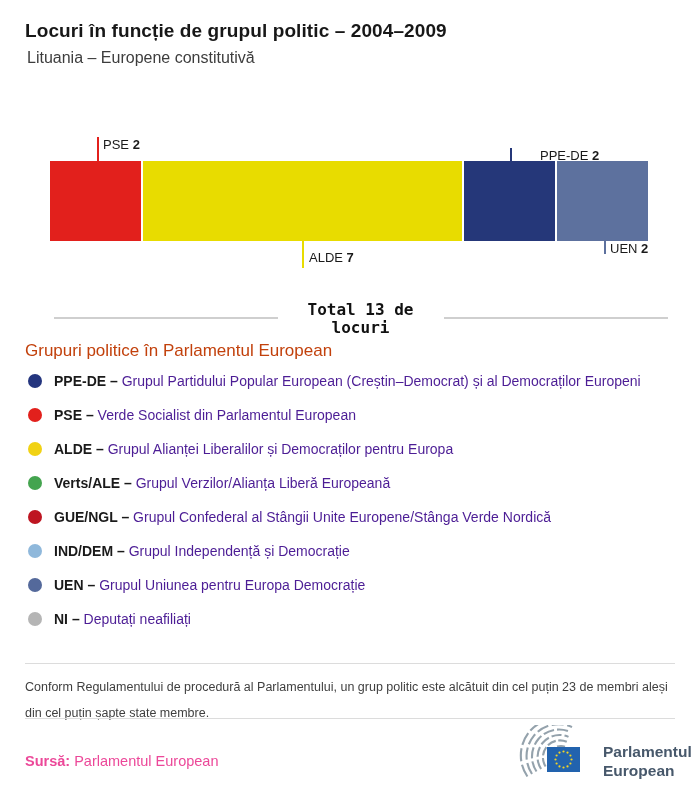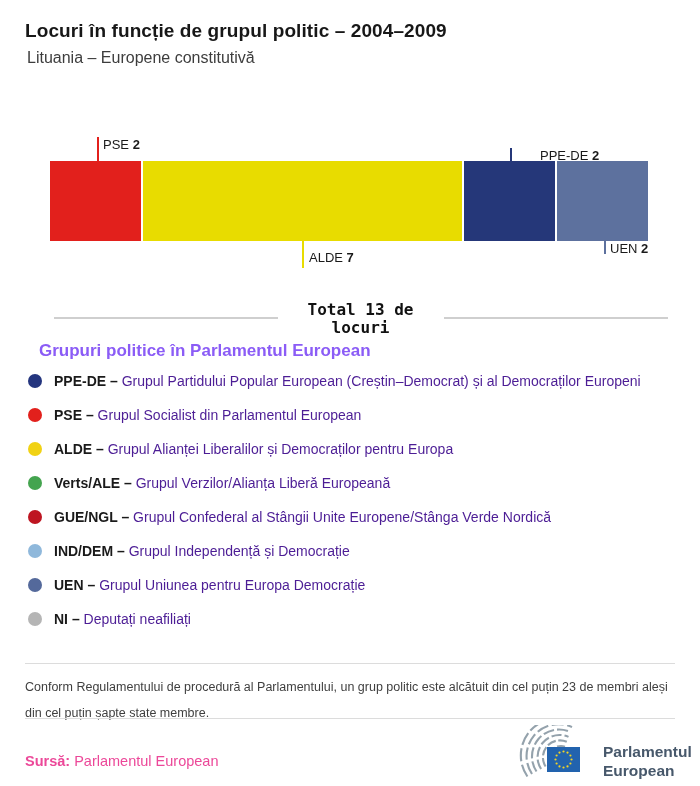--- a/index.html
+++ b/index.html
@@ -30,21 +30,21 @@
   
   .total{position:absolute;top:301px;left:8px;right:0;display:flex;justify-content:center;align-items:flex-start;gap:24px;margin-left:13px;}
   .total .rule{width:224px;height:1.5px;background:#cfcfcf;margin-top:16px;}
   .total .txt{
     width:118px;text-align:center;
     font-family:"DejaVu Sans Mono","Liberation Mono",monospace;
     font-weight:700;font-size:16px;line-height:18px;color:#111;
   }
 
   
-  .legend-heading{position:absolute;top:341px;left:39px;font-size:17px;font-weight:700;color:#8b5cf6;}
+  .legend-heading{position:absolute;top:341px;left:25px;font-size:17px;font-weight:400;color:#c2410c;}
   .legend{position:absolute;top:364px;left:25px;right:25px;}
   .legend-item{height:34px;display:flex;align-items:center;}
   .legend-dot{width:14px;height:14px;border-radius:50%;margin-left:3px;margin-right:12px;flex:0 0 auto;}
   .legend-code{font-size:14px;font-weight:700;color:#1a1a1a;white-space:pre;}
   .legend-desc{font-size:14px;color:#4c1d95;white-space:nowrap;}
 
   
   .hr{position:absolute;left:25px;width:650px;height:1px;background:#dcdcdc;}
   .hr-top{top:663px;}
   .hr-bottom{top:718px;}
@@ -89,21 +89,21 @@
   <div class="legend-heading">Grupuri politice în Parlamentul European</div>
   <div class="legend">
       <div class="legend-item">
         <span class="legend-dot" style="background: rgb(36, 53, 126);"></span>
         <span class="legend-code">PPE-DE – </span>
         <span class="legend-desc">Grupul Partidului Popular European (Creștin–Democrat) și al Democraților Europeni</span>
       </div>
       <div class="legend-item">
         <span class="legend-dot" style="background: rgb(226, 32, 28);"></span>
         <span class="legend-code">PSE – </span>
-        <span class="legend-desc">Grupul Socialist din Parlamentul European</span>
+        <span class="legend-desc">Verde Socialist din Parlamentul European</span>
       </div>
       <div class="legend-item">
         <span class="legend-dot" style="background: rgb(241, 210, 20);"></span>
         <span class="legend-code">ALDE – </span>
         <span class="legend-desc">Grupul Alianței Liberalilor și Democraților pentru Europa</span>
       </div>
       <div class="legend-item">
         <span class="legend-dot" style="background: rgb(68, 164, 79);"></span>
         <span class="legend-code">Verts/ALE – </span>
         <span class="legend-desc">Grupul Verzilor/Alianța Liberă Europeană</span>

